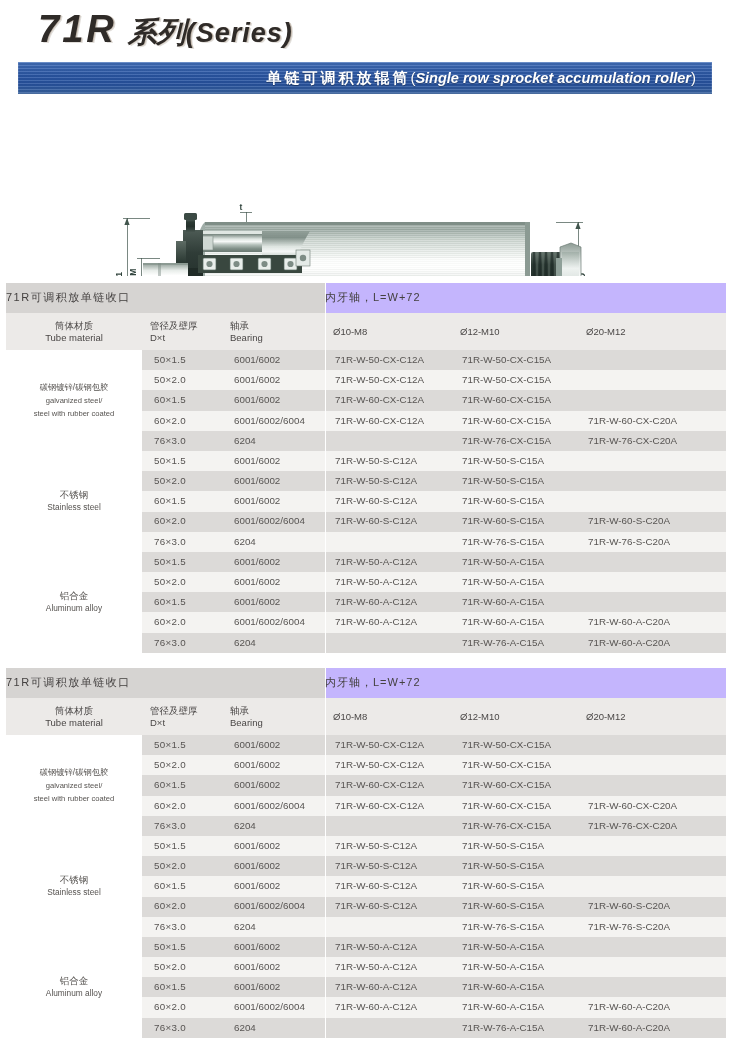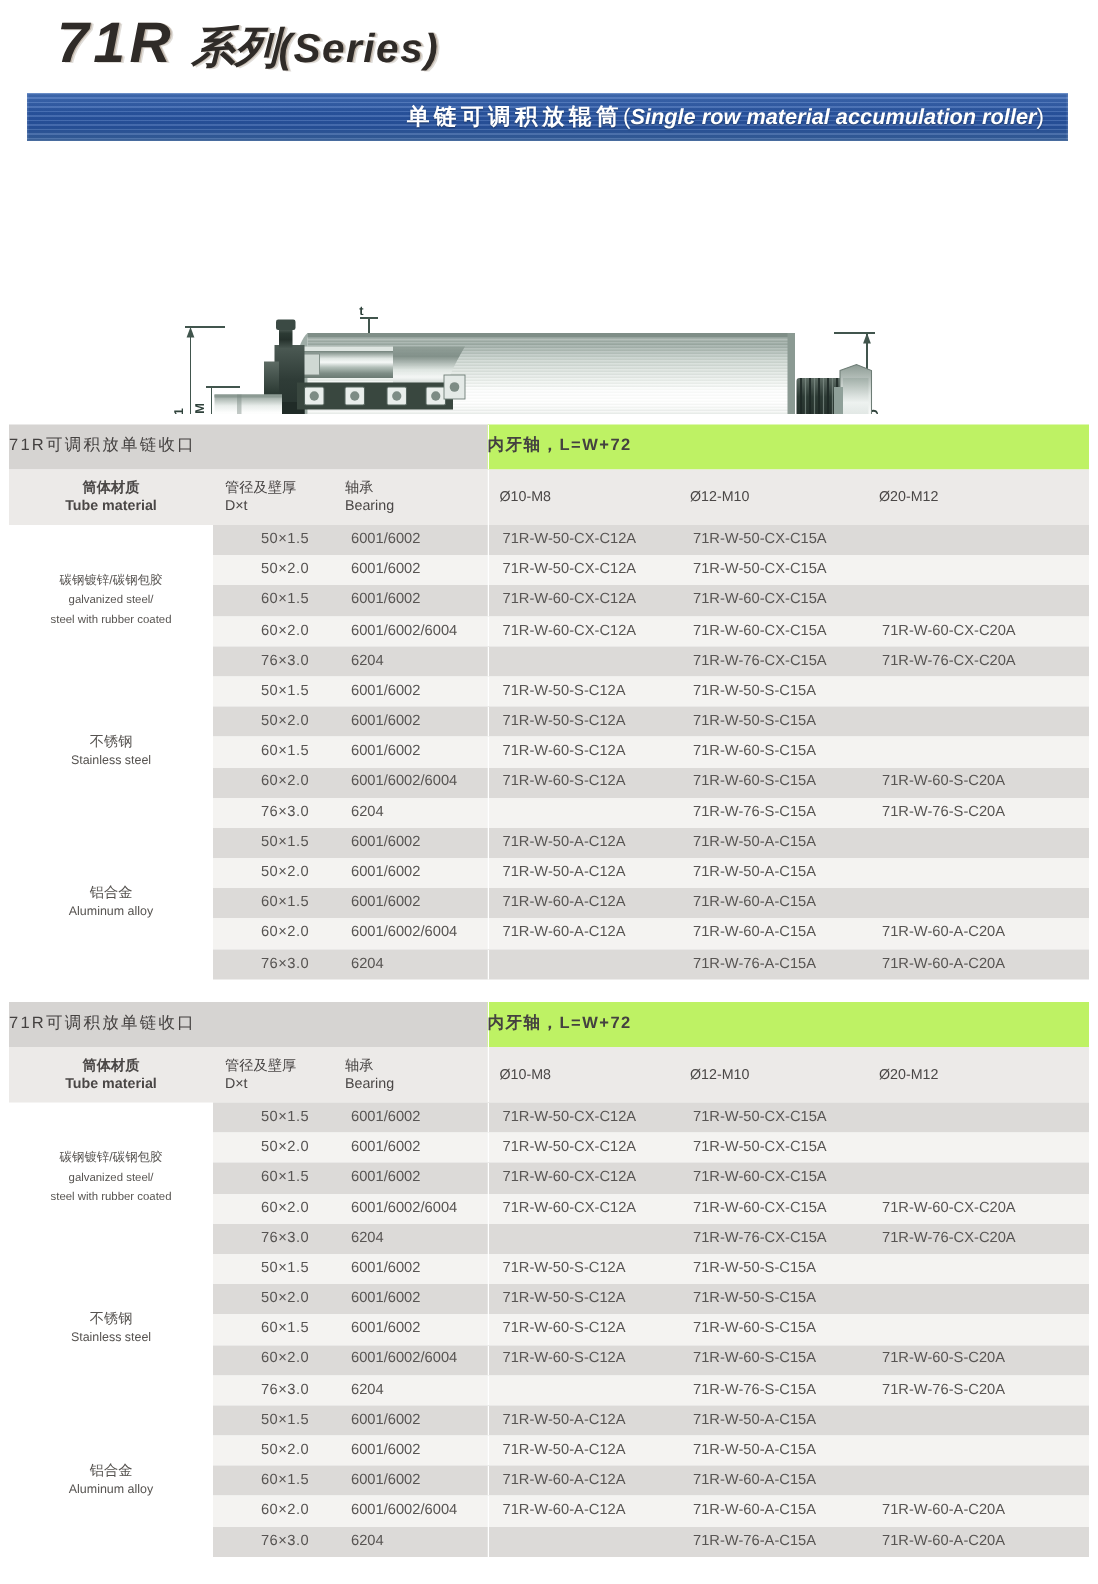--- a/index.html
+++ b/index.html
@@ -78,40 +78,40 @@
 
   
   .grp-hdr td{
     height:30px;
     background:#d6d4d2;
     font-size:11px;
     color:#444140;
     letter-spacing:1px;
   }
   .grp-hdr td.left-title{letter-spacing:1.5px;}
-  .grp-hdr td.right-title{background:#bef264;letter-spacing:1px;font-weight:bold;}
+  .grp-hdr td.right-title{background:#c4b5fd;letter-spacing:1px;}
 
   
   .sub-hdr td{
     height:37px;
     background:#eceae8;
     font-size:9.5px;
     color:#4a4746;
     padding-left:8px;
   }
-  .sub-hdr td.ctr{text-align:center;padding-left:0;font-weight:bold;}
+  .sub-hdr td.ctr{text-align:center;padding-left:0;}
   .sub-hdr .l2{display:block;}
 
   
   .drow td{height:20.2px;font-size:9.8px;color:#575452;}
   .drow td.mat{
     text-align:center;color:#565350;font-size:9.5px;
     padding:12px 6px;line-height:1.35;
   }
-  .drow td.dim{padding-left:32px;letter-spacing:.3px;}
+  .drow td.dim{padding-left:12px;letter-spacing:.3px;}
   .drow td.brg{padding-left:12px;}
   .drow td.mdl{padding-left:10px;}
 
   
   td.band-a{background:#dcdad8 !important;}
   td.band-c{background:#f4f3f1 !important;}
 
   .matcell-cn{font-size:9.5px;}
   .matcell-en{font-size:8.3px;}
   .matcell-sm .matcell-cn{font-size:8.3px;}
@@ -123,21 +123,21 @@
 </head>
 <body>
 
 <div id="header">
   <div id="series-title">
     <span class="code">71R</span><span class="cn">系列</span><span class="en">(Series)</span>
   </div>
 
   <div id="blue-banner">
     <div id="banner-text">
-      <span class="cn">单链可调积放辊筒</span><span class="paren">(</span><span class="en">Single row material accumulation roller</span><span class="paren">)</span>
+      <span class="cn">单链可调积放辊筒</span><span class="paren">(</span><span class="en">Single row sprocket accumulation roller</span><span class="paren">)</span>
     </div>
   </div>
 </div>
 
 <div id="drawing">
 <svg width="732" height="176" viewBox="0 0 732 176" xmlns="http://www.w3.org/2000/svg">
   <defs>
 
     <linearGradient id="tubeGrad" x1="0" y1="0" x2="0" y2="1">
       <stop offset="0" stop-color="#b9c3bd"></stop>

